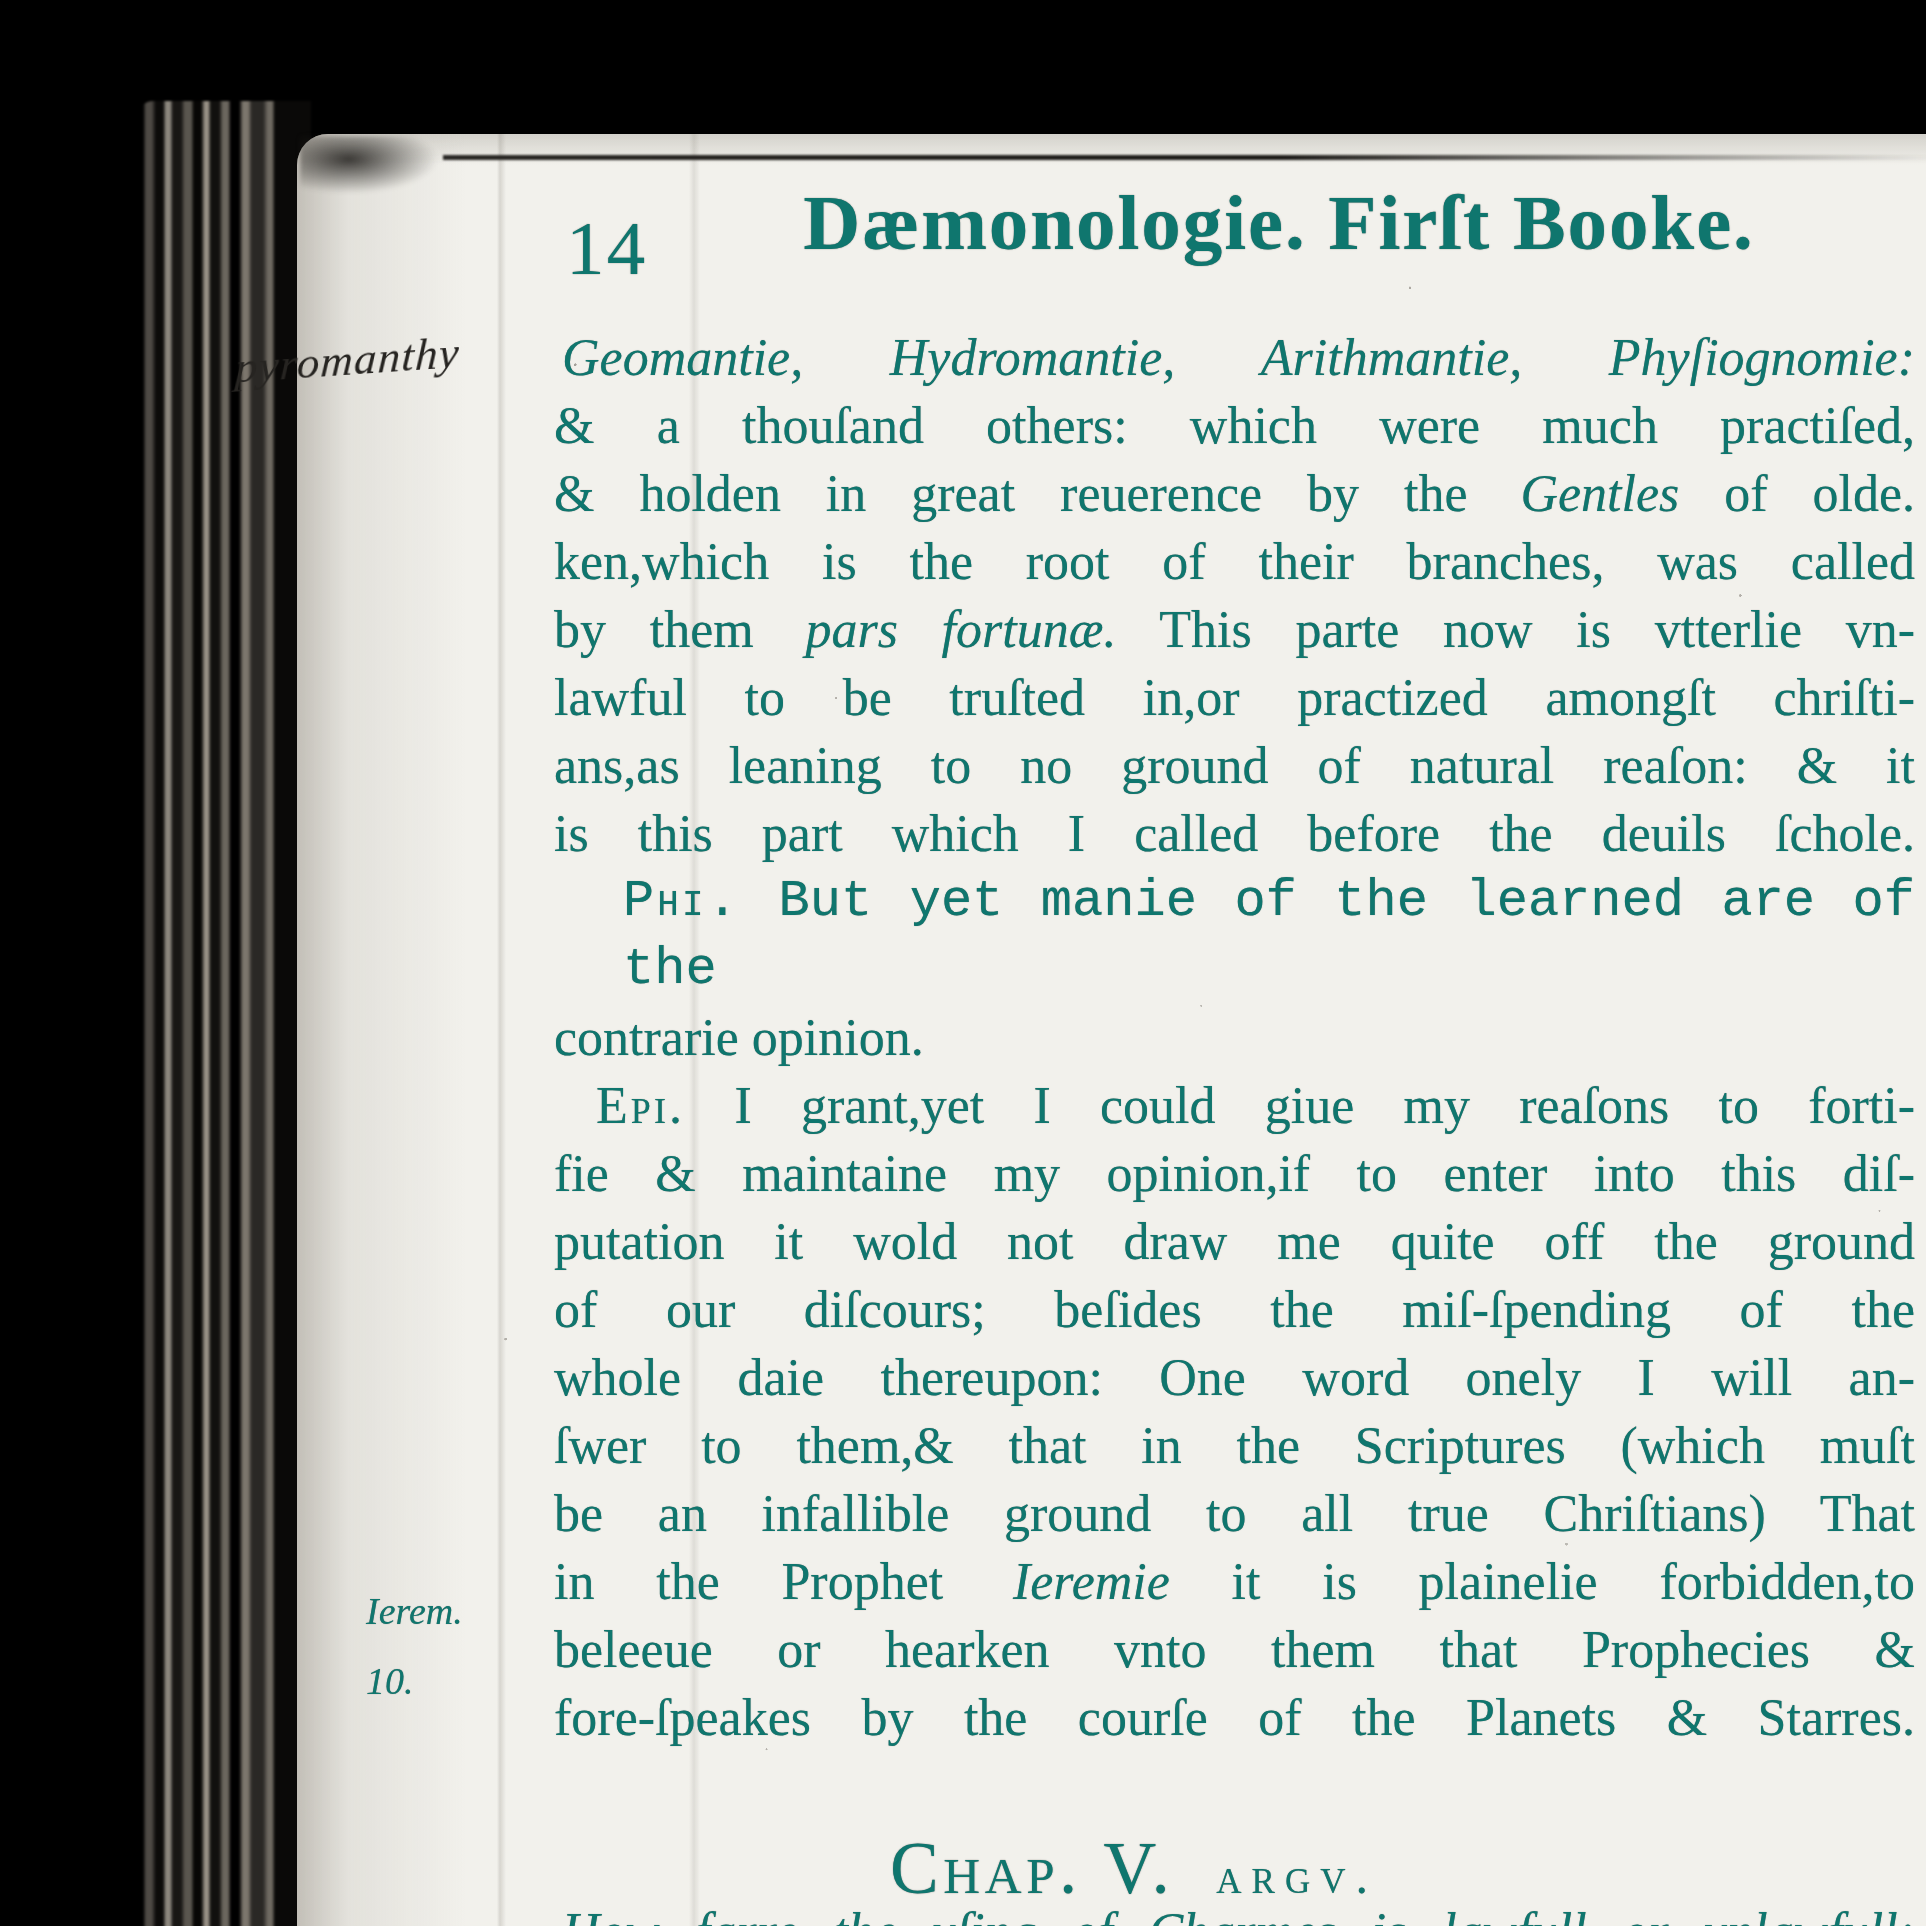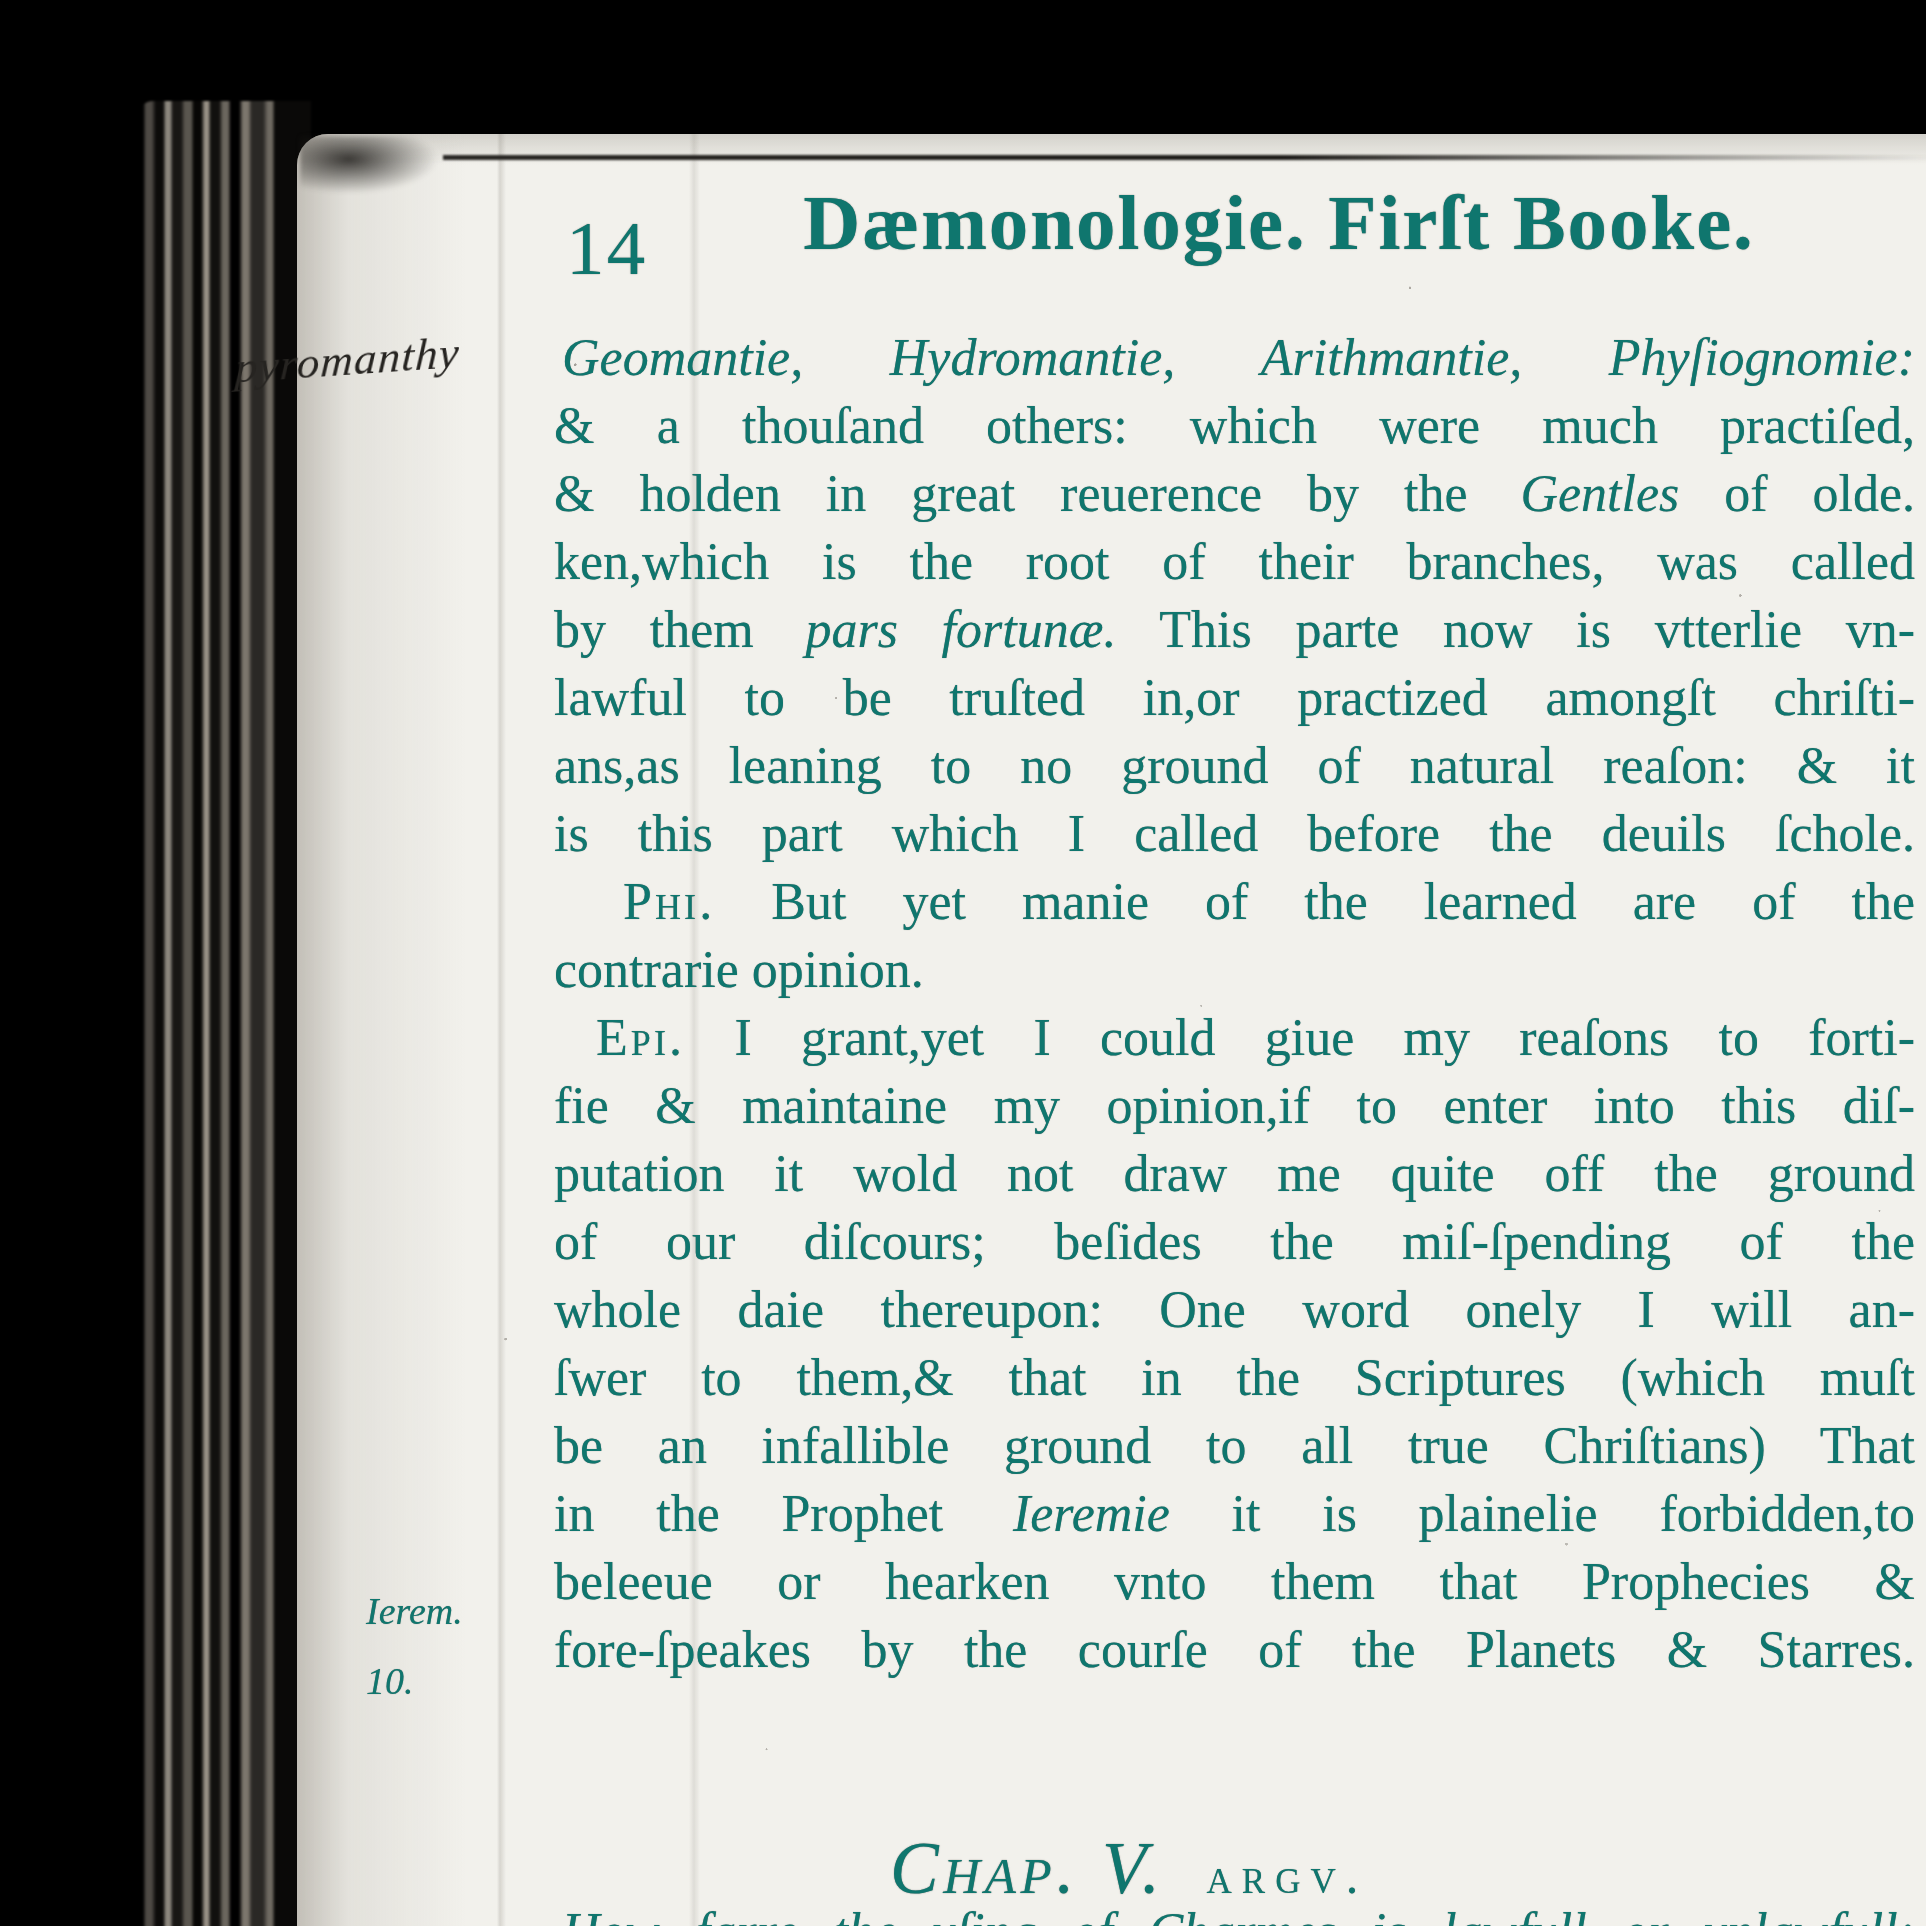--- a/index.html
+++ b/index.html
@@ -97,21 +97,20 @@
   }
   .margin-ref {
     position: absolute; left: 366px; top: 1576px;
     font-size: 38px; font-style: italic; line-height: 70px;
   }
 
   .chap-heading { position: absolute; left: 890px; top: 1827px; white-space: nowrap; }
   .chap-main {
     font-variant: small-caps; font-size: 73px; letter-spacing: 4.6px;
     text-shadow: 0 0 1.2px rgba(27,24,21,.6);
-    font-style: italic;
   }
   .chap-sub {
     font-variant: small-caps; font-size: 50px; letter-spacing: 10px;
     margin-left: 42px; text-shadow: 0 0 0.8px rgba(27,24,21,.55);
   }
 
   .argument {
     position: absolute; left: 554px; top: 1901px; width: 1361px;
     font-size: 52px; line-height: 62px;
   }
@@ -142,21 +141,21 @@
 
 <div class="body-text ink">
     <div class="tline just"><span class="it">Geomantie, Hydromantie, Arithmantie, Phyſiognomie:</span></div>
     <div class="tline just"><span class="rm">&amp; a thouſand others: which were much practiſed,</span></div>
     <div class="tline just"><span class="rm">&amp; holden in great reuerence by the </span><span class="it">Gentles</span><span class="rm"> of olde.</span></div>
     <div class="tline just"><span class="rm">ken,which is the root of their branches, was called</span></div>
     <div class="tline just"><span class="rm">by them </span><span class="it">pars fortunæ.</span><span class="rm"> This parte now is vtterlie vn-</span></div>
     <div class="tline just"><span class="rm">lawful to be truſted in,or practized amongſt chriſti-</span></div>
     <div class="tline just"><span class="rm">ans,as leaning to no ground of natural reaſon: &amp; it</span></div>
     <div class="tline just"><span class="rm">is this part which I called before the deuils ſchole.</span></div>
-    <div class="tline just" style="padding-left: 69px;"><span class="sc">Phi.</span><span class="rm"> But yet manie of the learned are of the</span></div>
+    <div class="tline just" style="padding-left: 69px; font-family: Liberation Mono, monospace;"><span class="sc">Phi.</span><span class="rm"> But yet manie of the learned are of the</span></div>
     <div class="tline"><span class="rm">contrarie opinion.</span></div>
     <div class="tline just" style="padding-left: 42px;"><span class="sc">Epi.</span><span class="rm"> I grant,yet I could giue my reaſons to forti-</span></div>
     <div class="tline just"><span class="rm">fie &amp; maintaine my opinion,if to enter into this diſ-</span></div>
     <div class="tline just"><span class="rm">putation it wold not draw me quite off the ground</span></div>
     <div class="tline just"><span class="rm">of our diſcours; beſides the miſ-ſpending of the</span></div>
     <div class="tline just"><span class="rm">whole daie thereupon: One word onely I will an-</span></div>
     <div class="tline just"><span class="rm">ſwer to them,&amp; that in the Scriptures (which muſt</span></div>
     <div class="tline just"><span class="rm">be an infallible ground to all true Chriſtians) That</span></div>
     <div class="tline just"><span class="rm">in the Prophet </span><span class="it">Ieremie</span><span class="rm"> it is plainelie forbidden,to</span></div>
     <div class="tline just"><span class="rm">beleeue or hearken vnto them that Prophecies &amp;</span></div>

